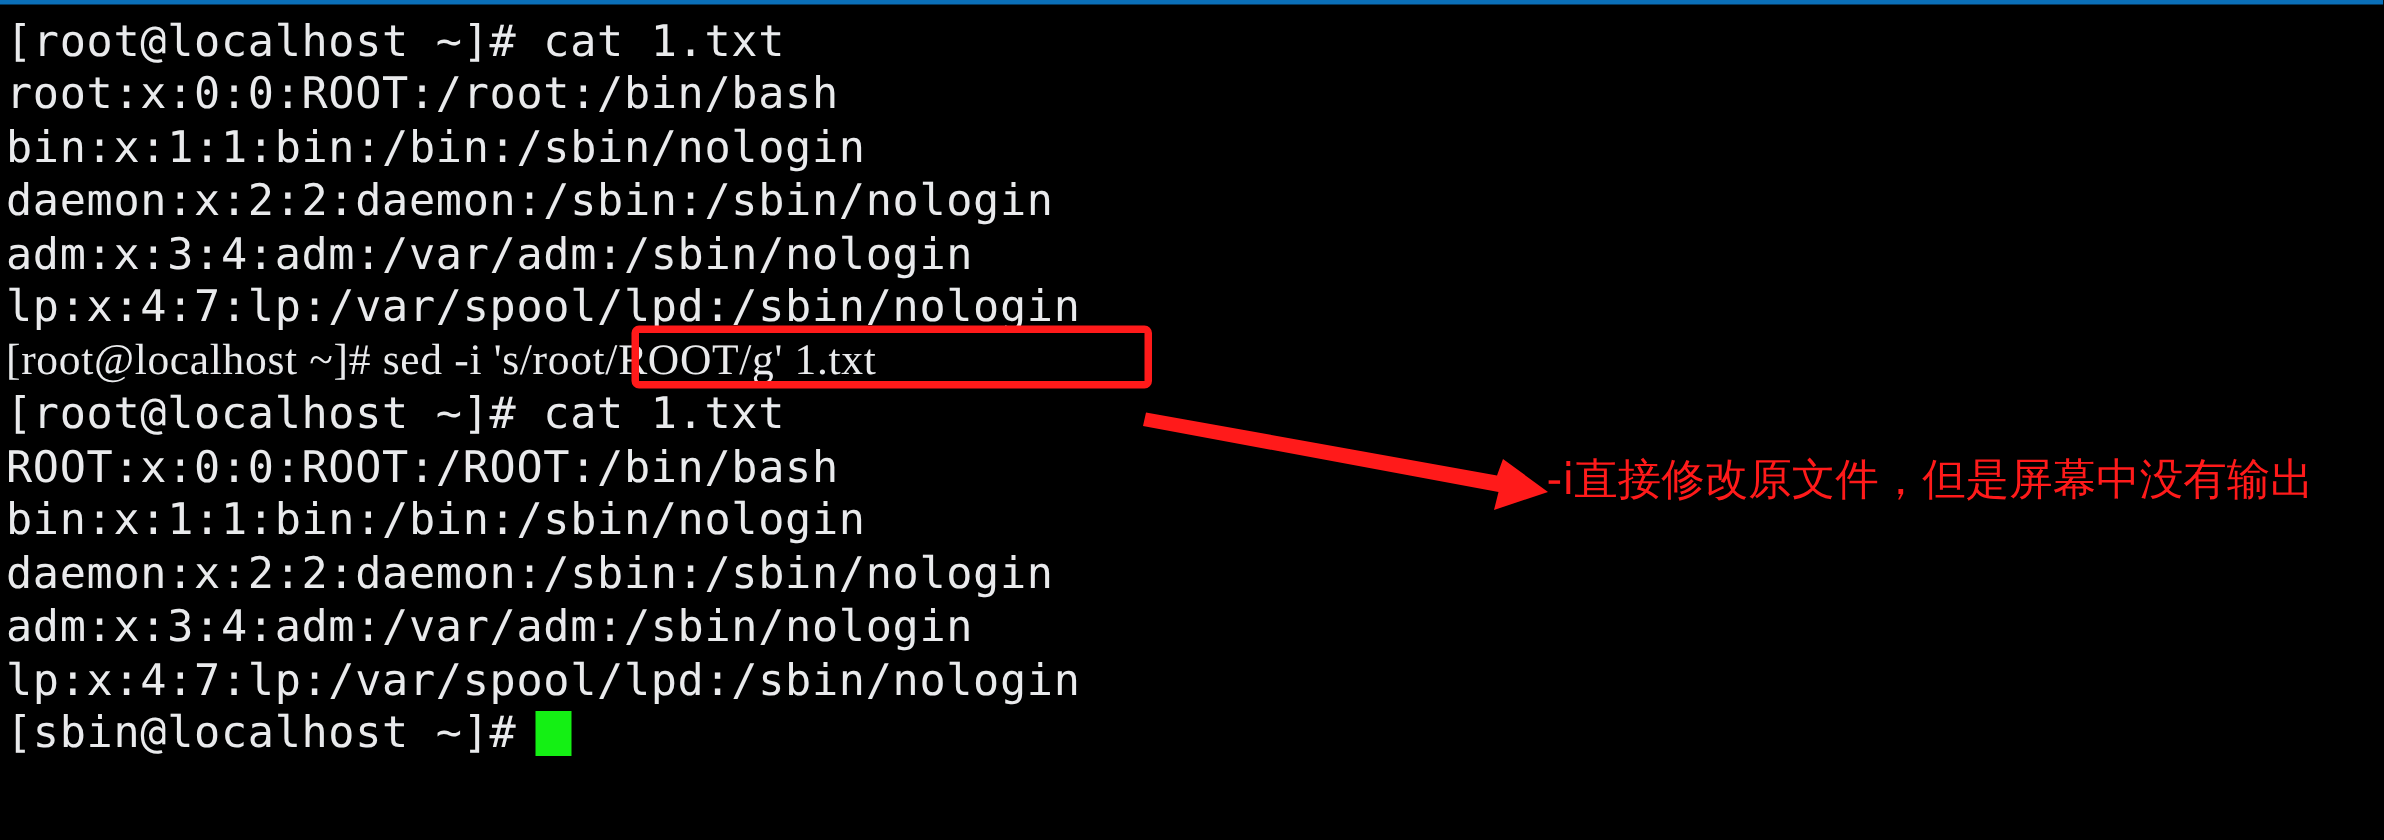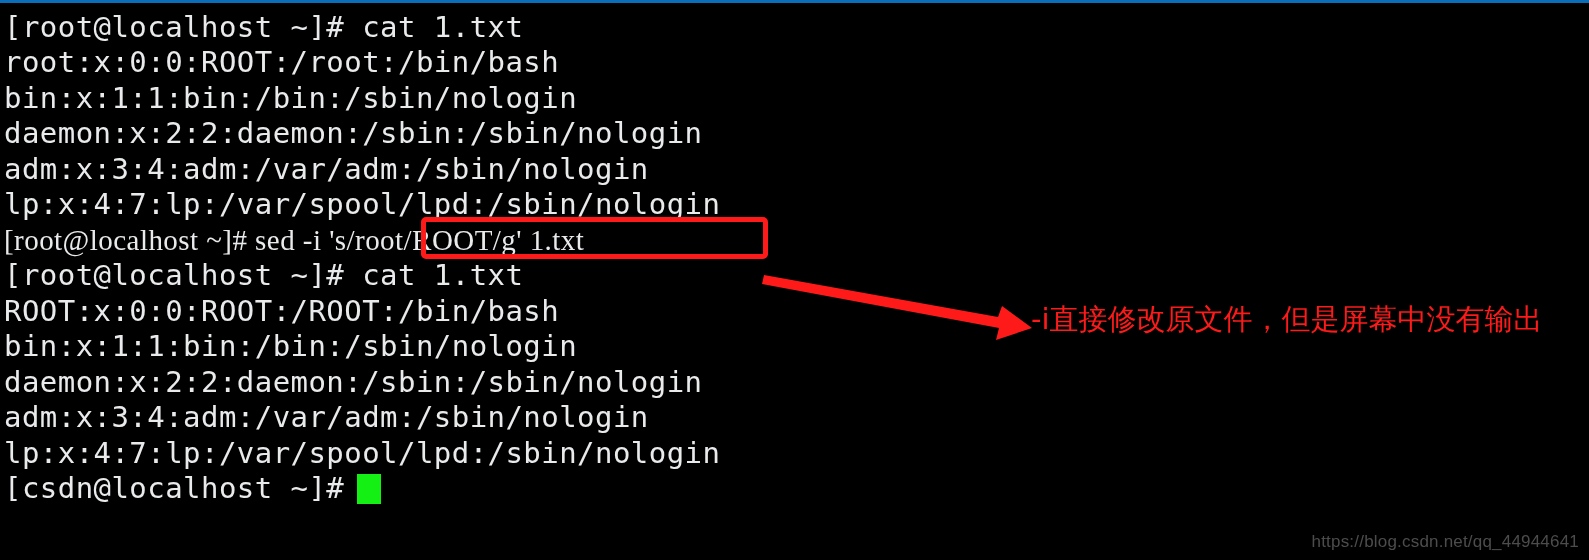--- a/index.html
+++ b/index.html
@@ -114,28 +114,27 @@
     <div class="term-line" style="top:113px;">daemon:x:2:2:daemon:/sbin:/sbin/nologin</div>
     <div class="term-line" style="top:149px;">adm:x:3:4:adm:/var/adm:/sbin/nologin</div>
     <div class="term-line" style="top:184px;">lp:x:4:7:lp:/var/spool/lpd:/sbin/nologin</div>
     <div class="term-line" style="top:220px;font-family:Liberation Serif, serif;">[root@localhost ~]# sed -i 's/root/ROOT/g' 1.txt</div>
     <div class="term-line" style="top:255px;">[root@localhost ~]# cat 1.txt</div>
     <div class="term-line" style="top:291px;">ROOT:x:0:0:ROOT:/ROOT:/bin/bash</div>
     <div class="term-line" style="top:326px;">bin:x:1:1:bin:/bin:/sbin/nologin</div>
     <div class="term-line" style="top:362px;">daemon:x:2:2:daemon:/sbin:/sbin/nologin</div>
     <div class="term-line" style="top:397px;">adm:x:3:4:adm:/var/adm:/sbin/nologin</div>
     <div class="term-line" style="top:433px;">lp:x:4:7:lp:/var/spool/lpd:/sbin/nologin</div>
-    <div class="term-line" style="top:468px;">[csdn@localhost ~]# </div>
+    <div class="term-line" style="top:468px;">[sbin@localhost ~]# </div>
 
     <div id="cursor"></div>
   </div>
 
   <div id="highlight-box"></div>
 
   <svg id="arrow-svg" viewBox="0 0 290 90" xmlns="http://www.w3.org/2000/svg">
     <polygon points="14,13 248,55 252,44 282,66 246,78 249,66 12,22" fill="#ff1a1a"></polygon>
   </svg>
 
   <div id="annotation">-i直接修改原文件，但是屏幕中没有输出</div>
 
-  <div id="watermark">https://blog.csdn.net/qq_44944641</div>
 
 </div>
 
 </body></html>

